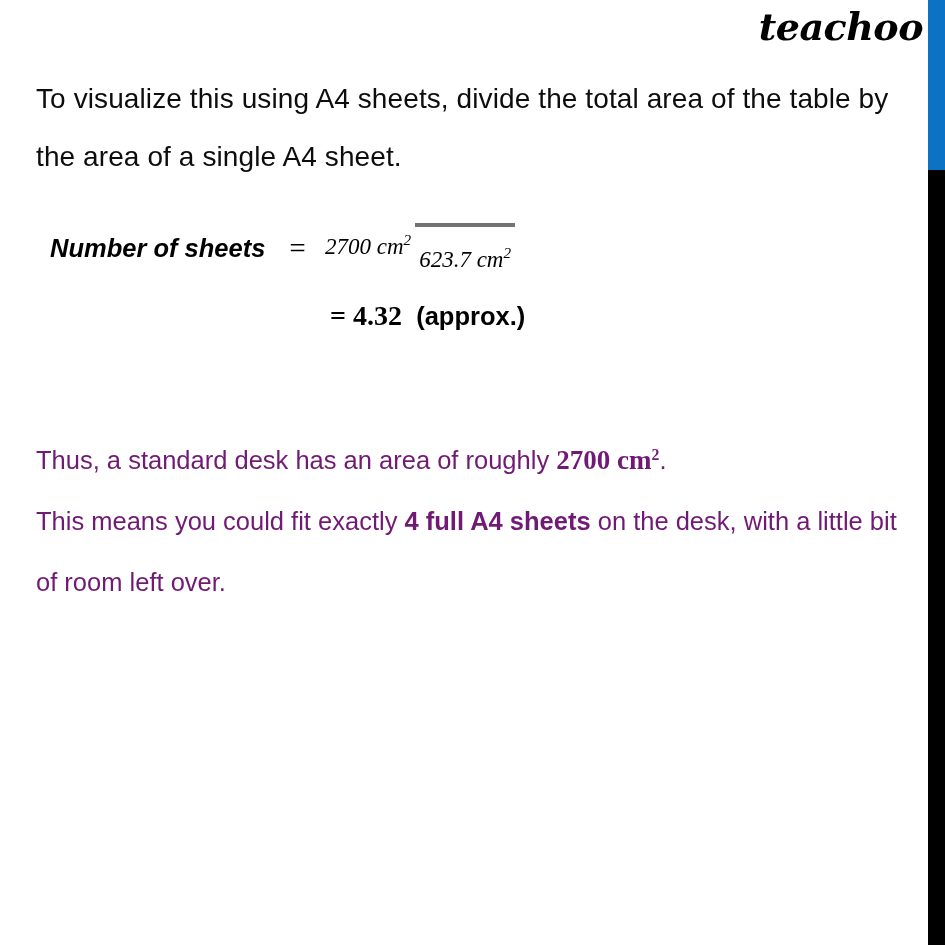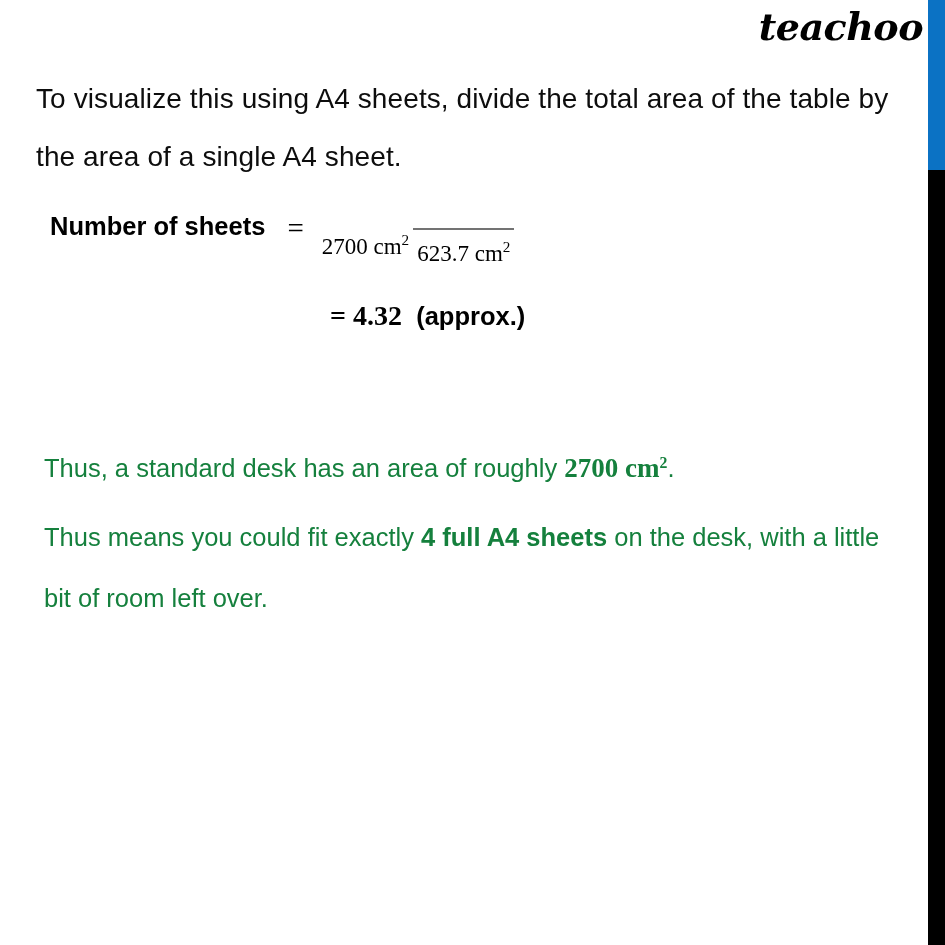--- a/index.html
+++ b/index.html
@@ -87,21 +87,23 @@
 
   
   .equation-block {
     position: absolute;
     top: 212px;
     left: 50px;
     width: 870px;
   }
   .eq-row {
     display: flex;
+    align-items: center;
     height: 72px;
+    font-style: italic;
   }
   .eq-label {
     font-family: "Liberation Sans", sans-serif;
     font-weight: 700;
     font-size: 25.5px;
     color: #000000;
     white-space: nowrap;
   }
   .eq-equals {
     font-family: "Liberation Serif", "DejaVu Serif", serif;
@@ -117,22 +119,22 @@
     font-family: "Liberation Serif", "DejaVu Serif", serif;
     font-size: 23px;
     color: #000000;
     line-height: 1.18;
   }
   .fraction .num {
     padding: 0 4px 2px 4px;
     white-space: nowrap;
   }
   .fraction .den {
-    padding: 10px 4px 0 4px;
-    border-top: 2px solid #737373;
+    padding: 19px 4px 0 4px;
+    border-top: 4px solid #737373;
     white-space: nowrap;
     width: 100%;
     text-align: center;
     box-sizing: border-box;
   }
   .fraction .sup {
     font-size: 0.66em;
     vertical-align: super;
     line-height: 0;
   }
@@ -158,24 +160,24 @@
   }
 
   
   .lower-text {
     position: absolute;
     top: 430px;
     left: 36px;
     width: 884px;
   }
   .lower-text p {
-    margin: 8px;
+    margin: 0;
     font-size: 25.5px;
     line-height: 61px;
-    color: #15803d;
+    color: #701a75;
     font-weight: 400;
   }
 </style>
 </head>
 <body>
 
 <div class="page">
 
   <div class="edge-bar edge-bar-blue" style="background:#0B72C4;"></div>
   <div class="edge-bar edge-bar-black" style="background:#000000;"></div>
@@ -196,16 +198,16 @@
       </span>
     </div>
   </div>
 
   <div class="eq-result">
     <span class="res-math">=</span><span class="res-math">&nbsp;</span><span class="res-math">4.32</span><span>&nbsp;&nbsp;</span><span class="res-approx">(approx.)</span>
   </div>
 
   <div class="lower-text">
     <p><span>Thus, a standard desk has an area of roughly </span><span class="mathbold">2700 cm</span><span class="mathbold sup">2</span><span>.</span></p>
-    <p><span>Thus means you could fit exactly </span><b class="sans-bold">4 full A4 sheets</b><span> on the desk, with a little bit of room left over.</span></p>
+    <p><span>This means you could fit exactly </span><b class="sans-bold">4 full A4 sheets</b><span> on the desk, with a little bit of room left over.</span></p>
   </div>
 
 </div>
 
 </body></html>

